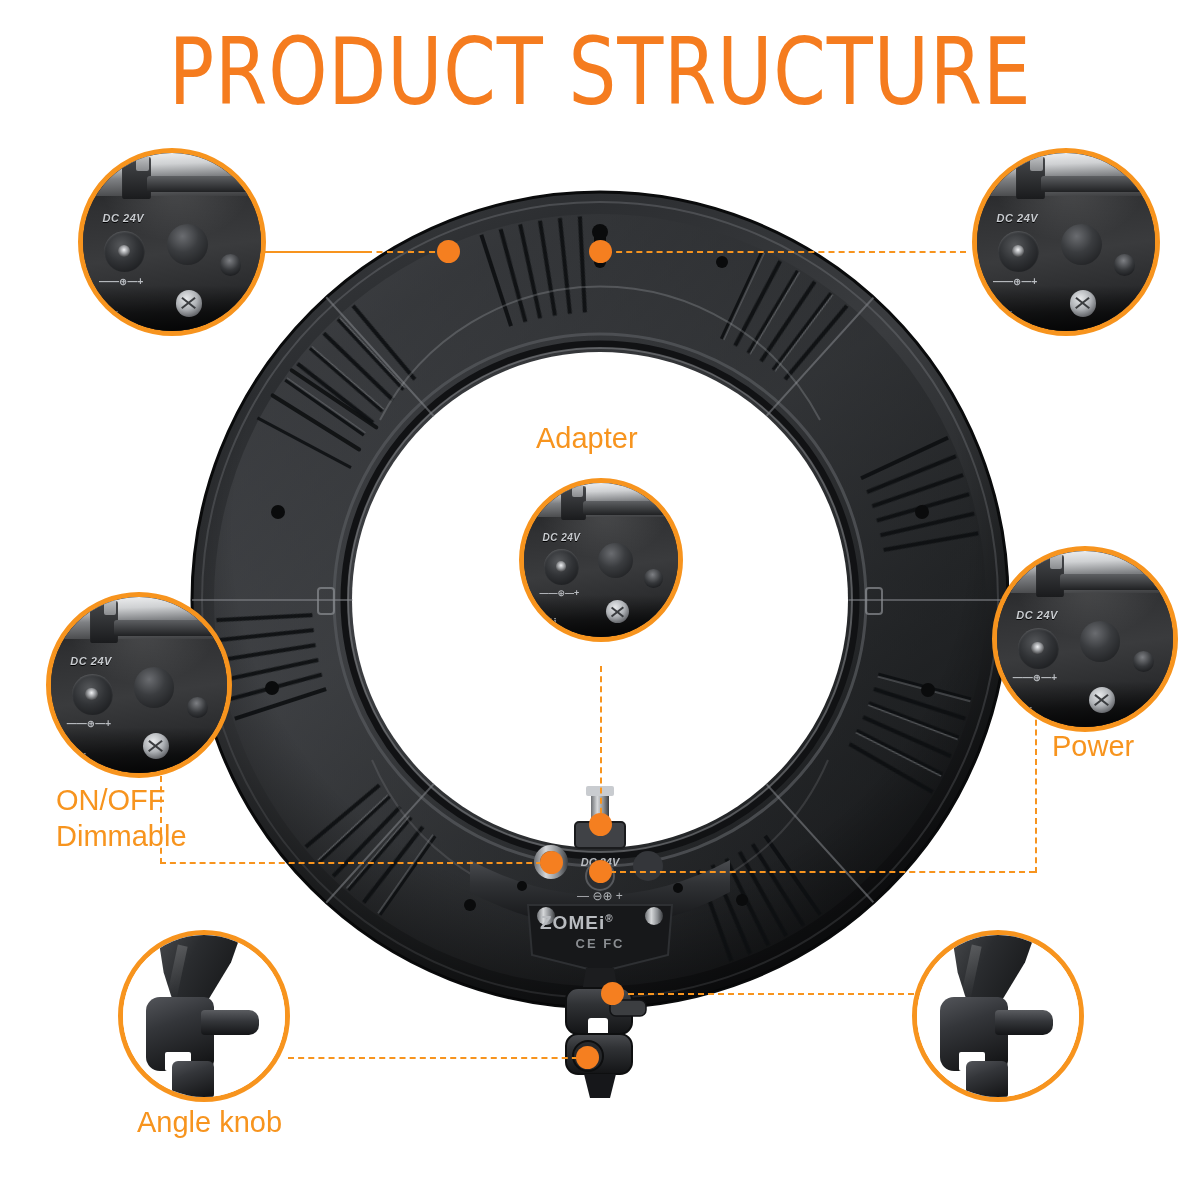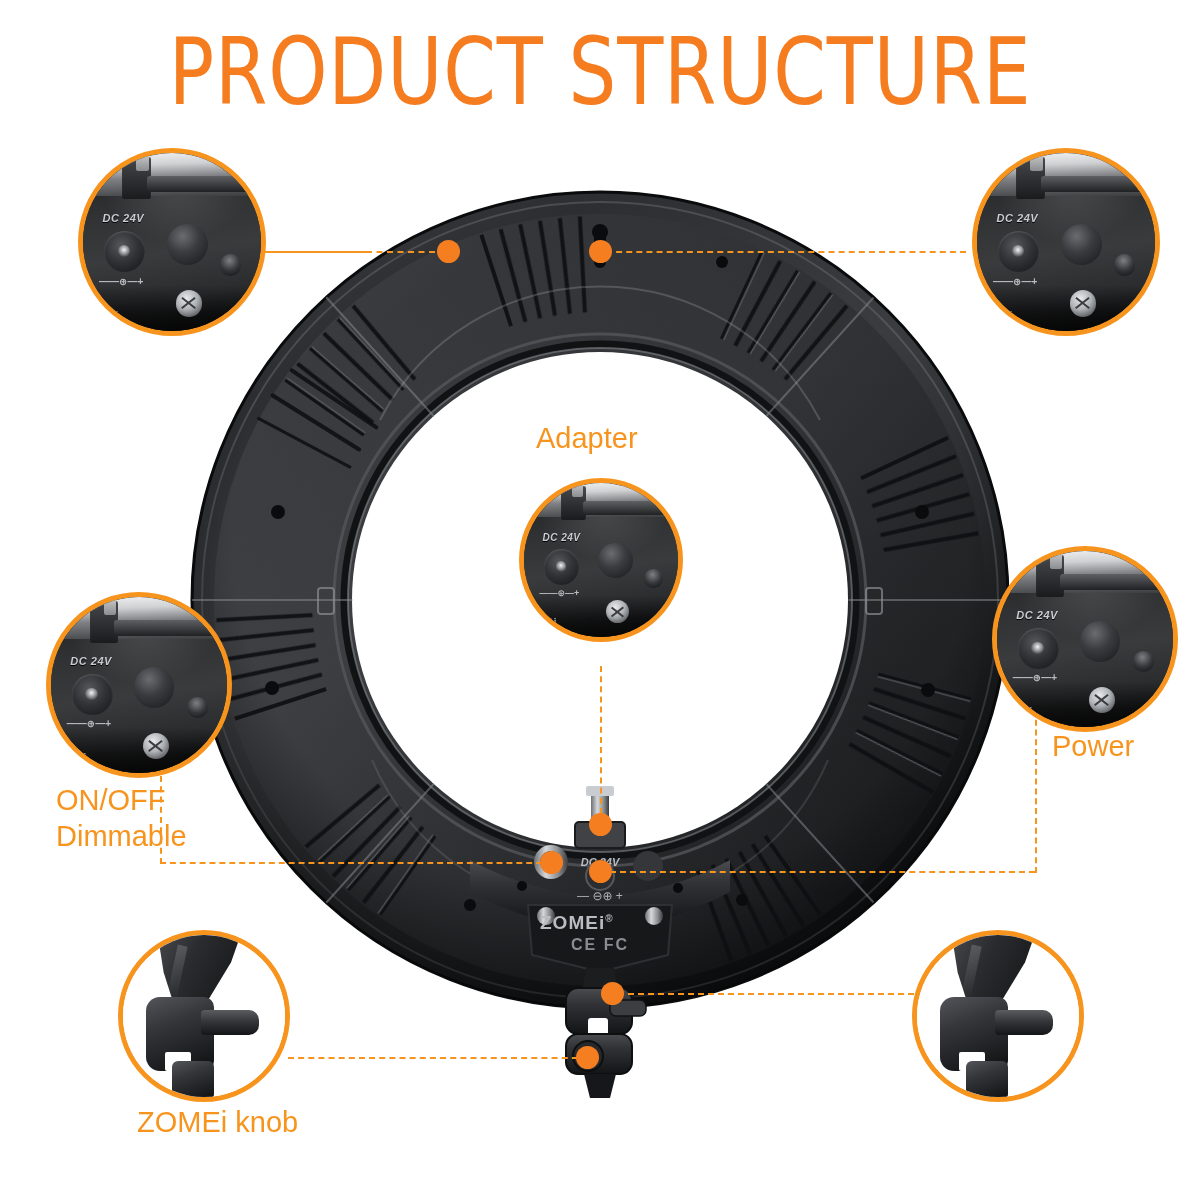--- a/index.html
+++ b/index.html
@@ -461,32 +461,32 @@
     <div class="knobphoto">
       <div class="kp-arm" style="left:22%;top:-6%;width:52%;height:52%;
            clip-path:polygon(0% 18%, 38% 0%, 100% 4%, 86% 44%, 52% 100%, 20% 100%, 6% 56%);"></div>
       <div class="kp-body" style="left:14%;top:38%;width:42%;height:46%;"></div>
       <div class="kp-lever" style="left:48%;top:46%;width:36%;height:16%;"></div>
       <div class="kp-hole" style="left:26%;top:72%;width:16%;height:12%;"></div>
       <div class="kp-hl" style="left:30%;top:6%;width:6%;height:34%;opacity:.35;transform:rotate(12deg);"></div>
       <div class="kp-body" style="left:30%;top:78%;width:26%;height:24%;border-radius:6px;"></div>
     </div>
   </div>
-  <div class="lbl" style="left:137px;top:1104px;">ZOMEi knob</div>
+  <div class="lbl" style="left:137px;top:1104px;">Angle knob</div>
 
   <div class="bubble" style="left:912px;top:930px;width:172px;height:172px;background:#fff;">
     <div class="knobphoto">
       <div class="kp-arm" style="left:22%;top:-6%;width:52%;height:52%;
            clip-path:polygon(0% 18%, 38% 0%, 100% 4%, 86% 44%, 52% 100%, 20% 100%, 6% 56%);"></div>
       <div class="kp-body" style="left:14%;top:38%;width:42%;height:46%;"></div>
       <div class="kp-lever" style="left:48%;top:46%;width:36%;height:16%;"></div>
       <div class="kp-hole" style="left:26%;top:72%;width:16%;height:12%;"></div>
       <div class="kp-hl" style="left:30%;top:6%;width:6%;height:34%;opacity:.35;transform:rotate(12deg);"></div>
       <div class="kp-body" style="left:30%;top:78%;width:26%;height:24%;border-radius:6px;"></div>
     </div>
   </div>
 
   <div style="position:absolute;left:540px;top:912px;width:120px;text-align:left;
               color:#b9bcc0;font-size:19px;font-weight:bold;letter-spacing:1px;"><span>ZOMEi</span><span style="font-size:10px;vertical-align:super;">®</span></div>
   <div style="position:absolute;left:548px;top:936px;width:104px;text-align:center;
-              color:#8a8d91;font-size:16px;font-weight:bold;letter-spacing:2px;">CE FC</div>
+              color:#8a8d91;font-size:13px;font-weight:bold;letter-spacing:2px;">CE FC</div>
 
 </div>
 
 </body></html>

